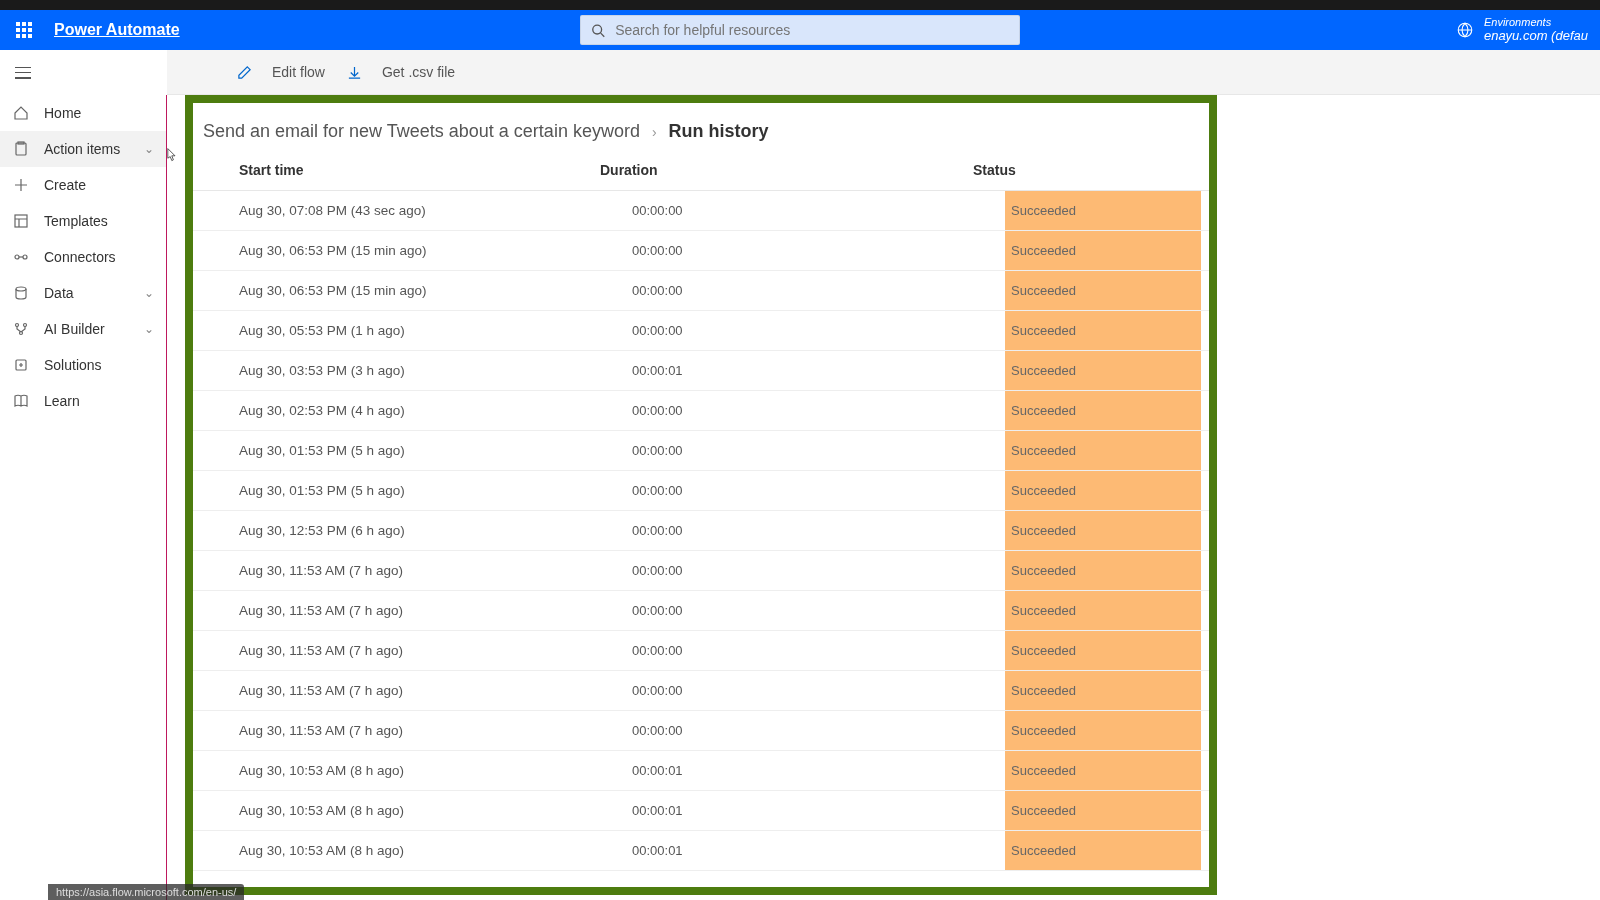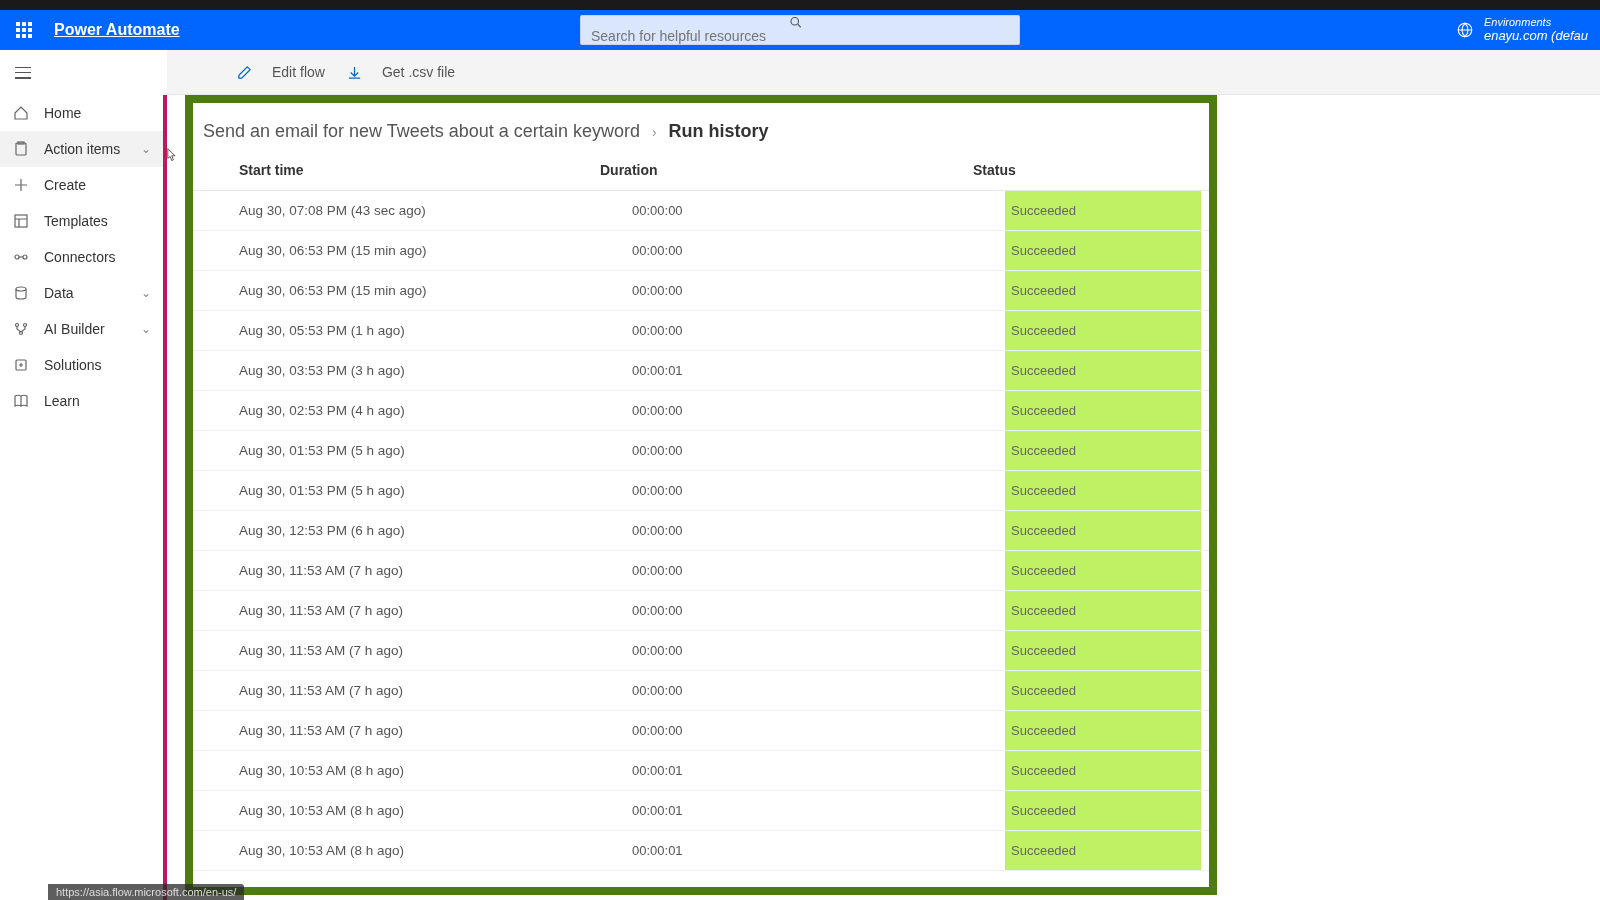--- a/index.html
+++ b/index.html
@@ -15,21 +15,21 @@
   padding: 0 8px;
   position: relative;
 }
 .waffle-icon { width: 32px; height: 32px; display: flex; align-items: center; justify-content: center; color: #fff; cursor: pointer; }
 .waffle-grid { display: grid; grid-template-columns: repeat(3, 4px); grid-template-rows: repeat(3, 4px); gap: 2px; }
 .waffle-grid span { background: #fff; width: 4px; height: 4px; }
 .brand { color: #fff; font-weight: 600; font-size: 16px; margin-left: 14px; text-decoration: underline; }
 .search-wrap { position: absolute; left: 50%; transform: translateX(-50%); }
 .search-box {
   width: 440px; height: 30px; background: #d9e6fb; border: 1px solid rgba(0,0,0,0.08);
-  display: flex; align-items: center; padding: 0 10px; border-radius: 2px; flex-direction: column;
+  display: flex; align-items: center; padding: 0 10px; border-radius: 2px;
 }
 .search-box .search-icon-svg { width: 15px; height: 15px; margin-right: 10px; }
 .search-input {
   border: none; background: transparent; outline: none; font-size: 14px; width: 100%; color: #555;
 }
 .env-section { margin-left: auto; display: flex; align-items: center; color: #fff; gap: 10px; padding-right: 4px; font-style: italic; }
 .env-text { text-align: left; }
 .env-label { font-size: 11px; line-height: 1; }
 .env-name { font-size: 13px; line-height: 1.2; }
 
@@ -42,21 +42,21 @@
   position: absolute; left: 0; top: 50px; width: 45px; height: 45px;
   display: flex; align-items: center; justify-content: center; cursor: pointer;
 }
 .hamburger { width: 16px; height: 12px; display: flex; flex-direction: column; justify-content: space-between; }
 .hamburger div { height: 1.5px; background: #555; }
 
 .action-link { display: flex; align-items: center; gap: 20px; font-size: 14px; color: #555; cursor: pointer; }
 
 .sidebar {
   position: absolute; left: 0; top: 95px; bottom: 0; width: 167px;
-  background: #fff; border-right: 4px solid #be185d;
+  background: #fff; border-right: 1px solid #be185d;
 }
 .side-item {
   height: 36px; display: flex; align-items: center; padding: 0 12px;
   font-size: 14px; color: #333; cursor: pointer; position: relative;
 }
 .side-item.hovered { background: #f2f2f2; }
 .side-item.active { background: #fff; }
 .side-item.active::before {
   content: ""; position: absolute; left: 0; top: 4px; bottom: 4px; width: 3px; background: #0066ff;
 }
@@ -97,21 +97,21 @@
 .table-row {
   display: flex; align-items: center; height: 40px; border-bottom: 1px solid #eee;
   font-size: 13px;
 }
 .table-row .col-start { color: #555; font-size: 13.5px; }
 .table-row .col-dur { color: #555; margin-left: 32px; }
 .table-row .col-status {
   color: #666; align-self: stretch; display: flex; align-items: center;
   margin-right: 8px; padding-left: 6px;
 }
-.status-highlight { background: #bef264; }
+.status-highlight { background: #fdba74; }
 
 .cursor-ptr {
   position: absolute; width: 16px; height: 20px; pointer-events: none; z-index: 100;
 }
 
 .url-hint {
   position: absolute; left: 0; bottom: 0; background: rgba(40,40,40,0.75);
   color: #ddd; font-size: 11px; padding: 2px 8px; border-radius: 0 3px 0 0; margin-left: 48px;
 }
 

